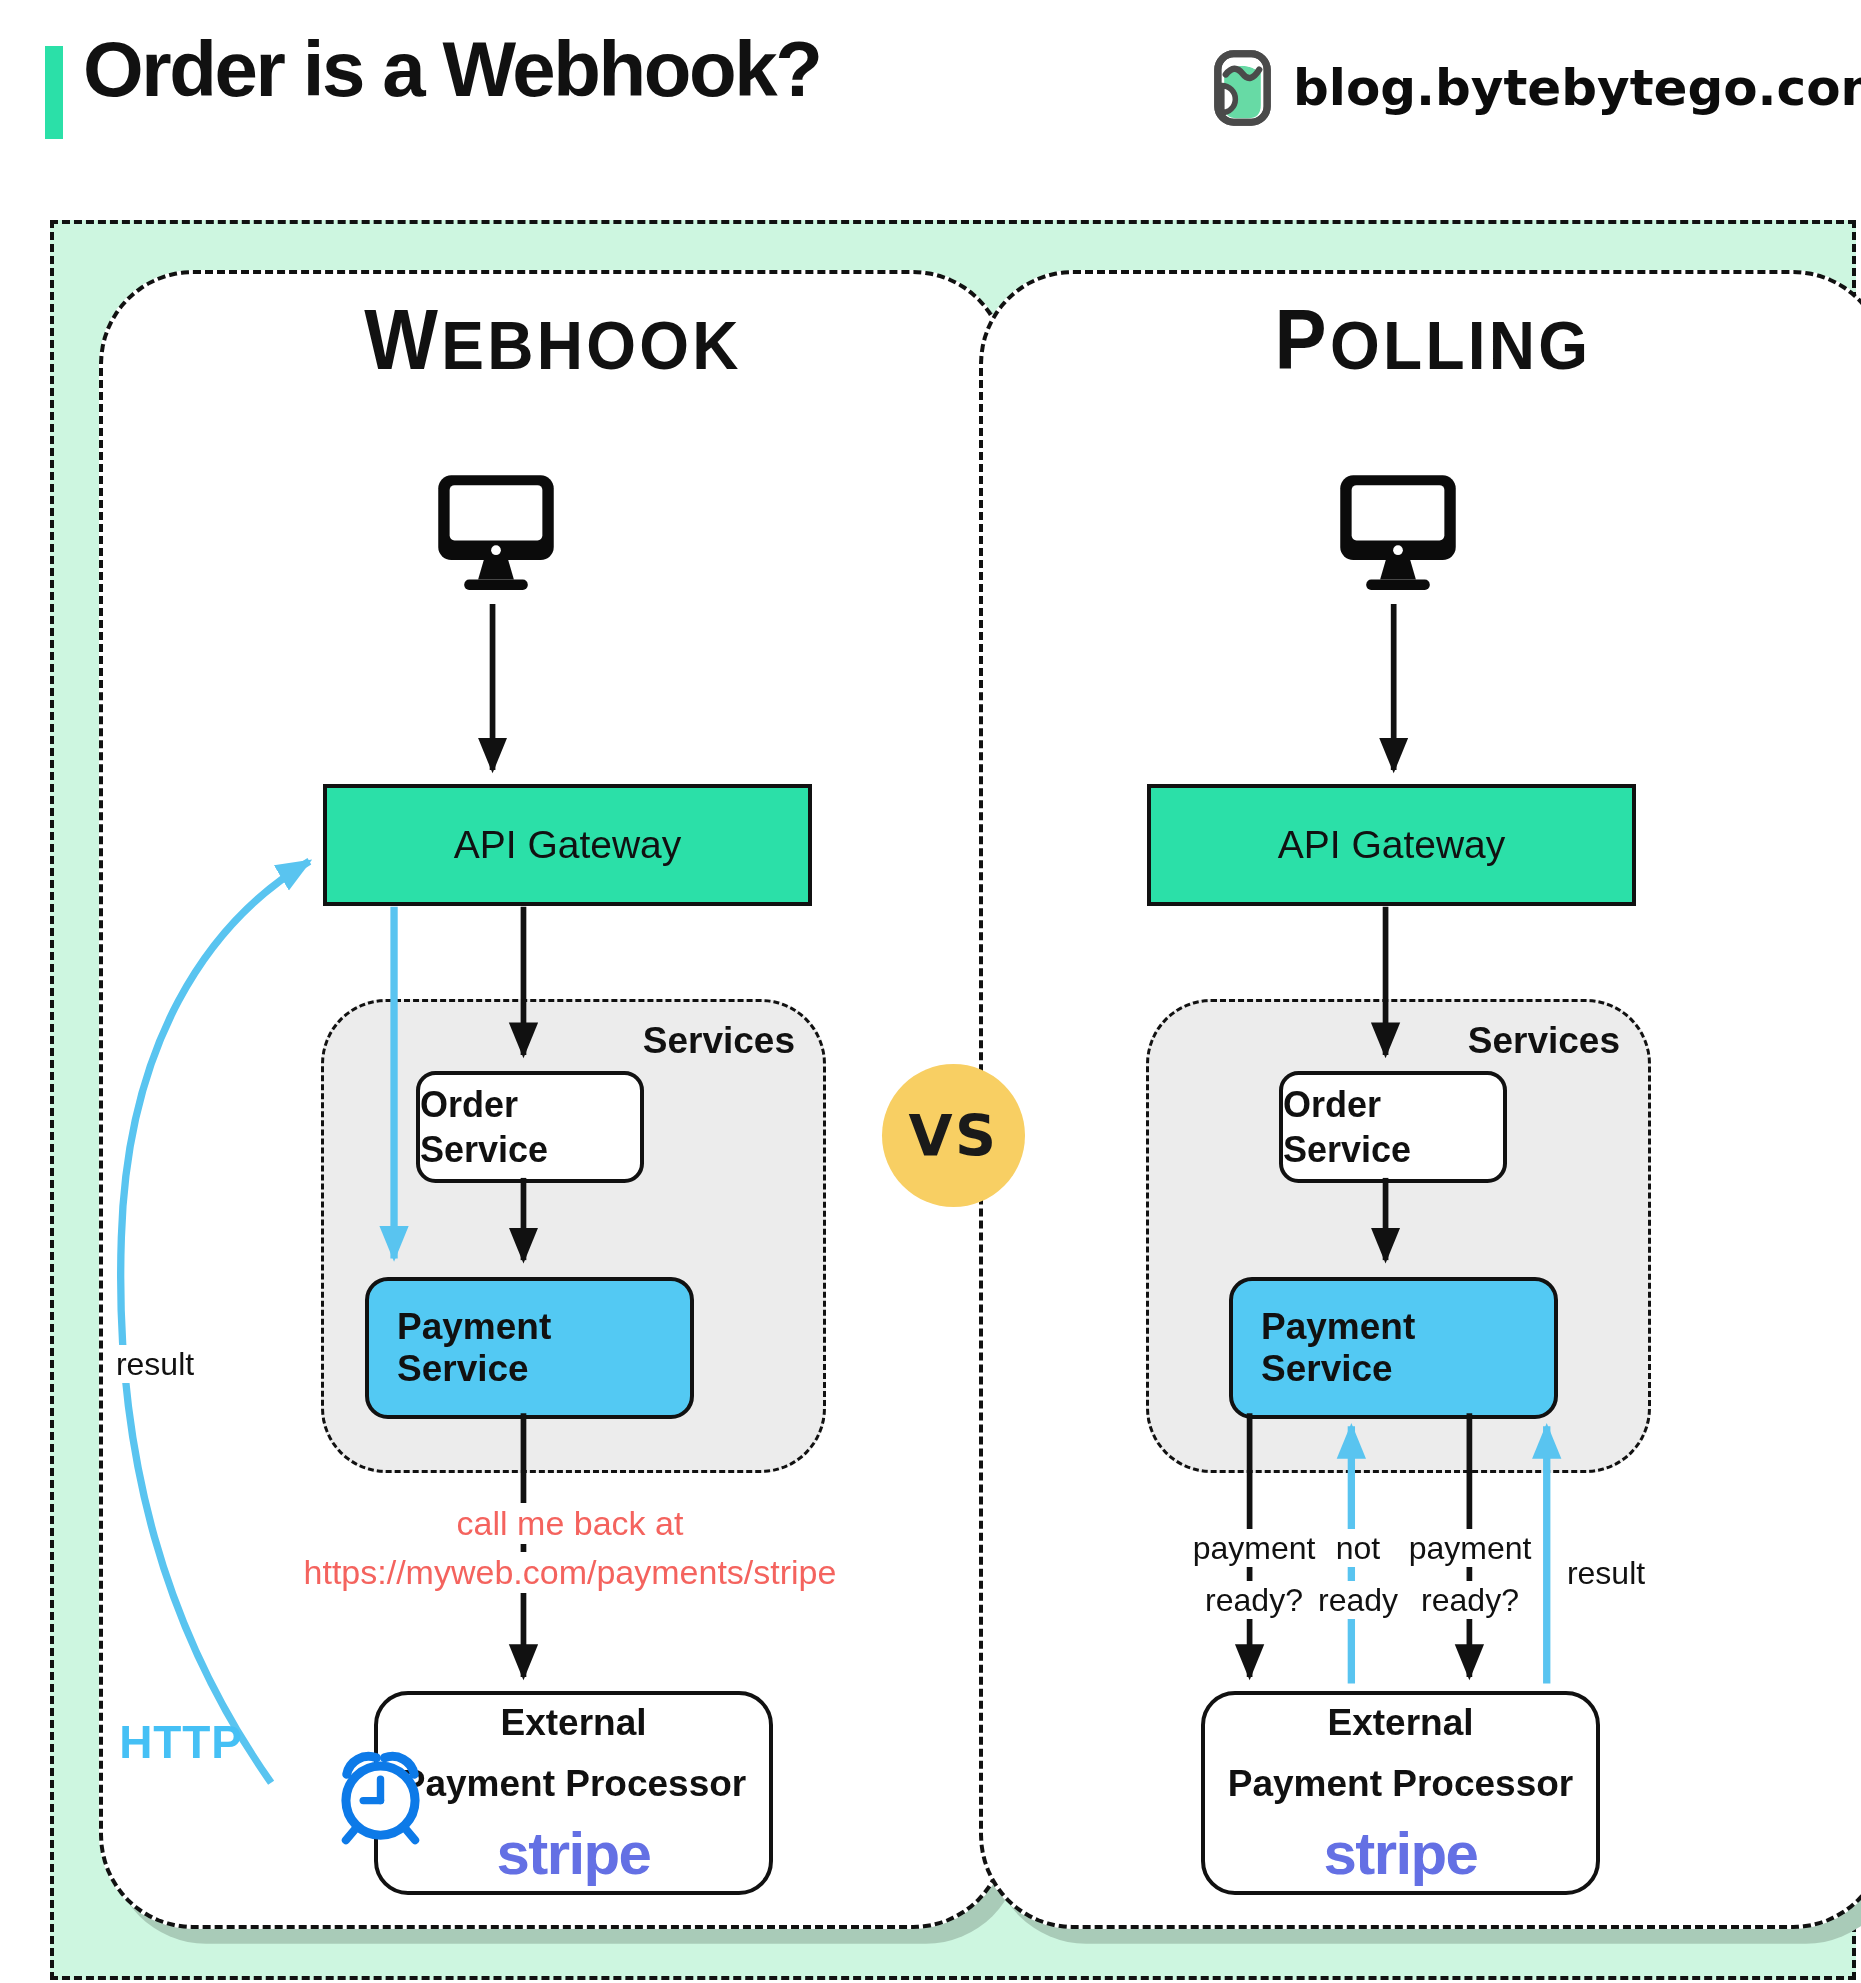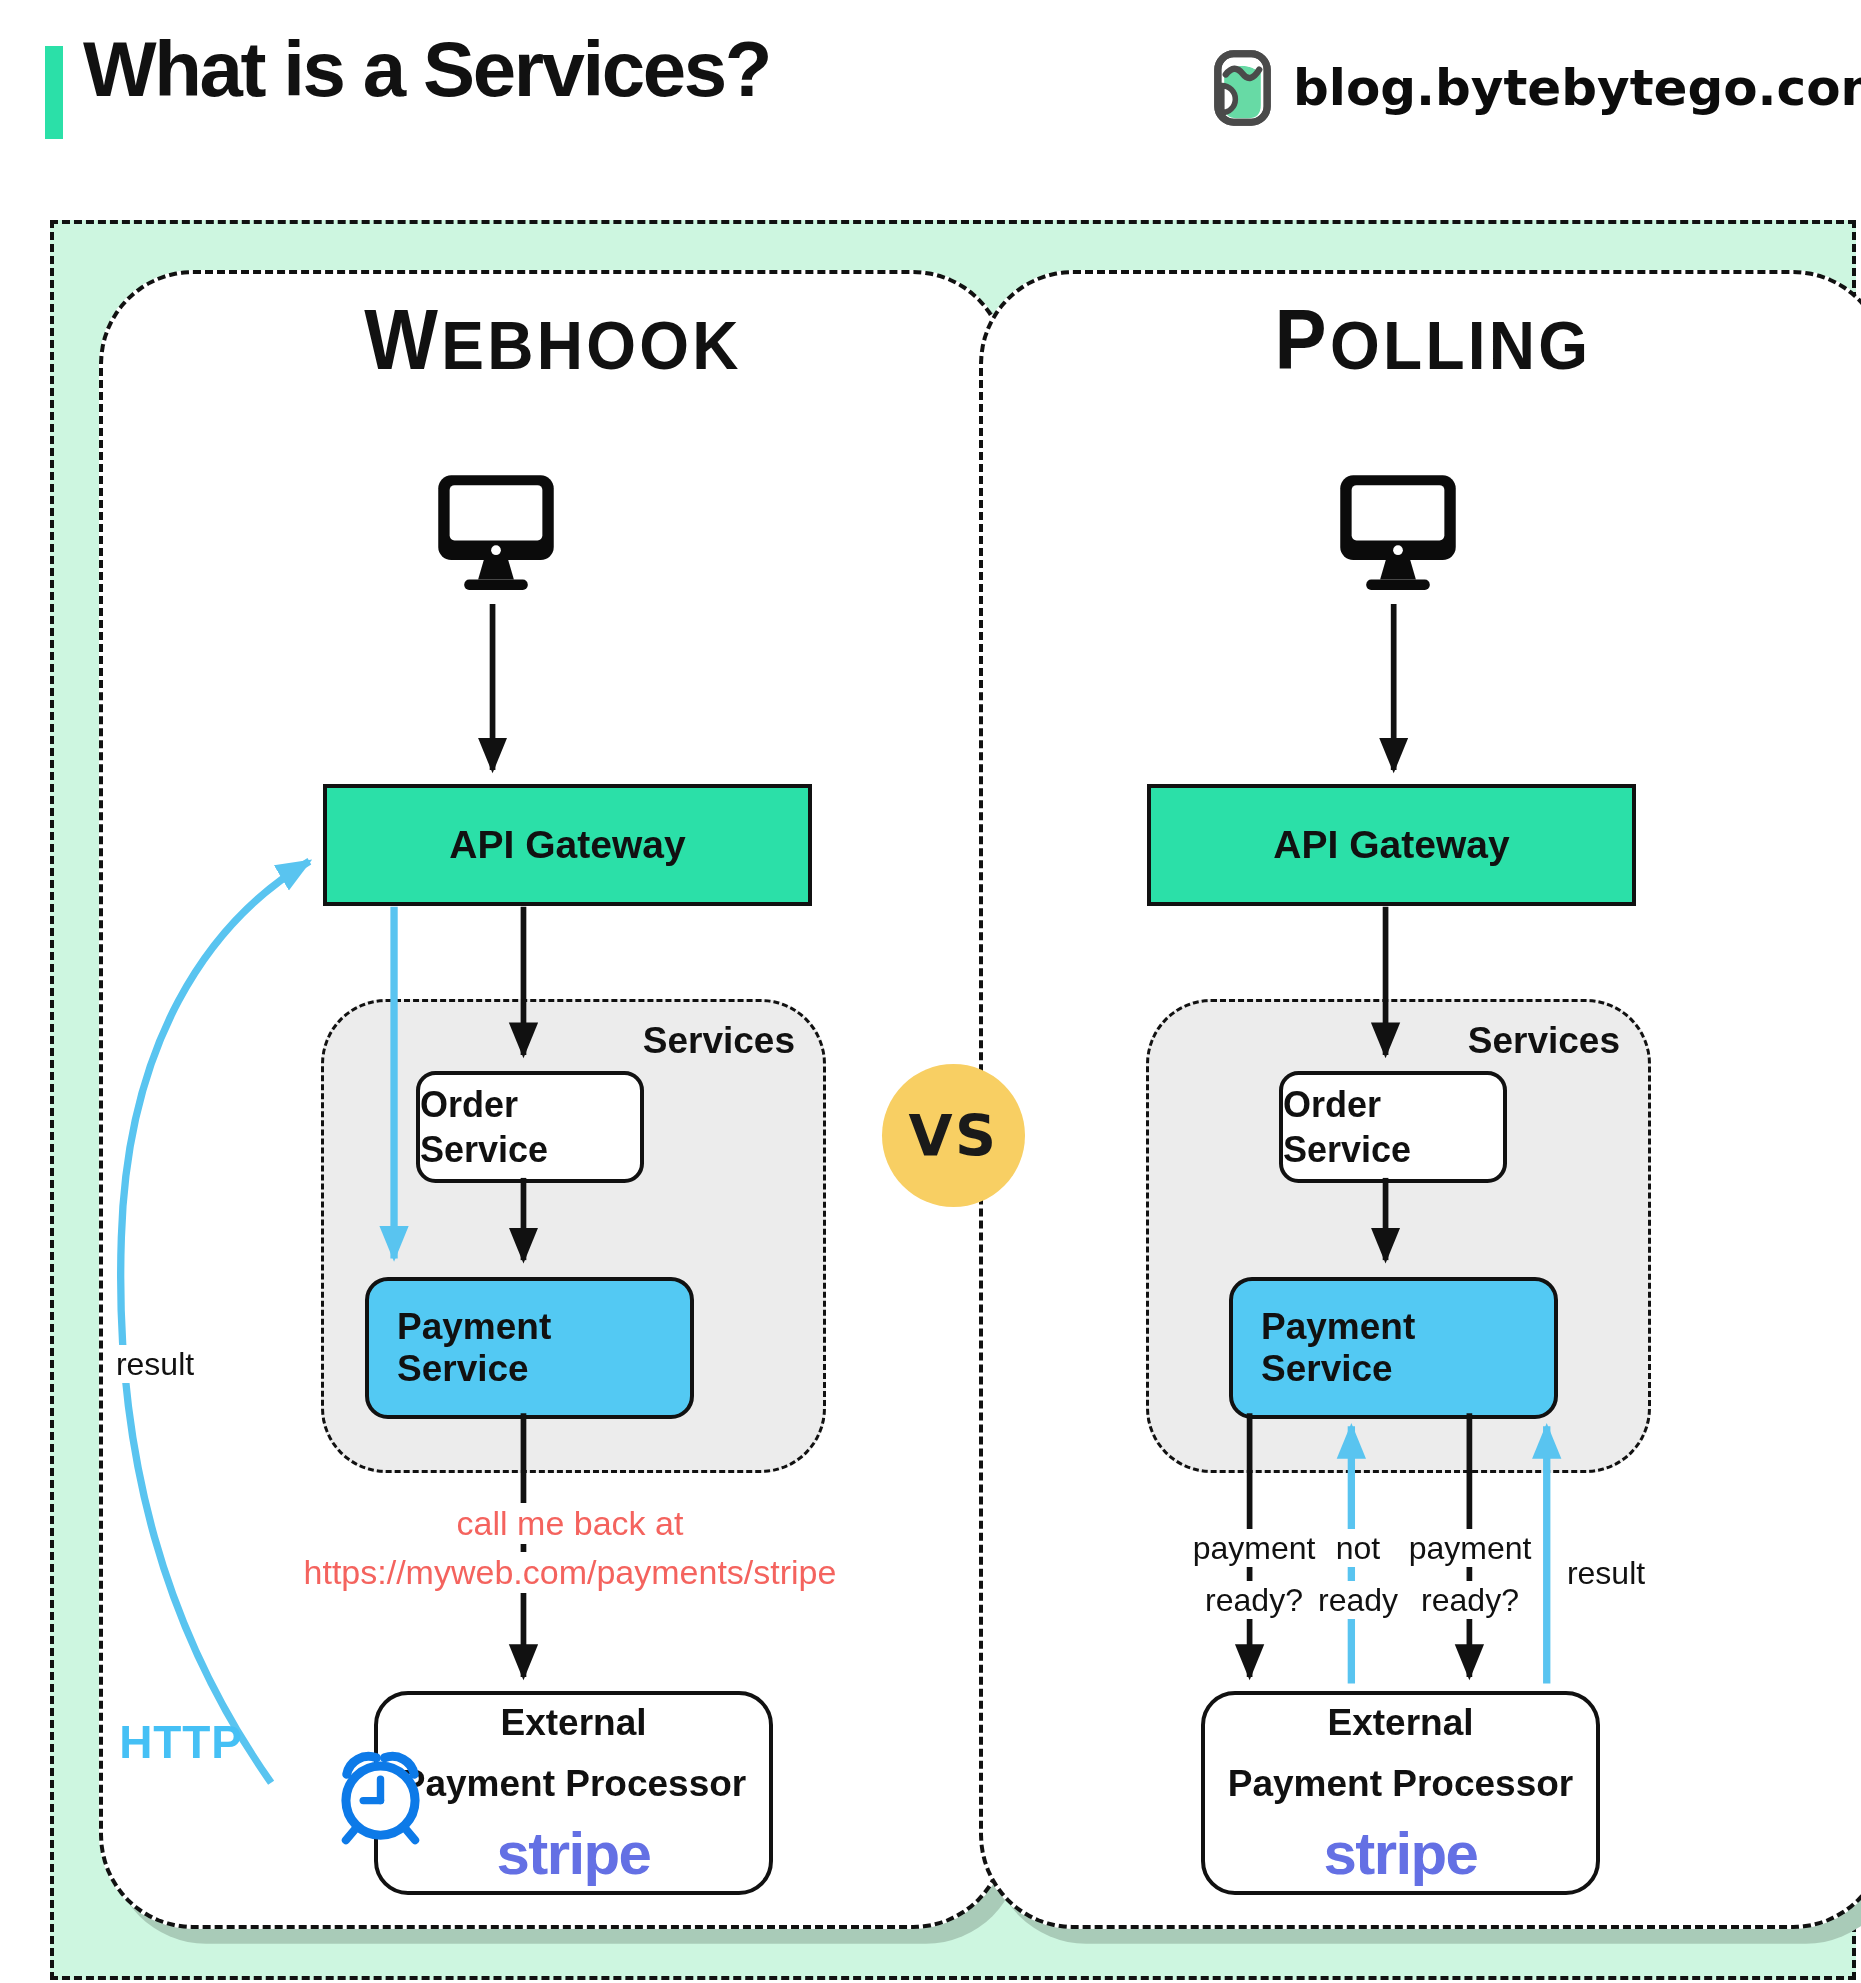--- a/index.html
+++ b/index.html
@@ -28,21 +28,21 @@
                transform:scaleY(1.08);}
   .panel-title::first-letter{font-size:1.22em;}
 
   
   .monitor{position:absolute;width:122px;height:132px;}
   .panel-webhook .monitor{left:332px;top:198px;}
   .panel-polling .monitor{left:354px;top:198px;}
 
   .api-box{position:absolute;top:510px;width:489px;height:122px;background:#2be0a8;
            border:4.1px solid #111;box-sizing:border-box;display:flex;align-items:center;
-           justify-content:center;font-size:39px;font-weight:bold;}
+           justify-content:center;font-size:39px;font-weight:normal;}
   .panel-webhook .api-box{left:220px;}
   .panel-polling .api-box{left:164px;}
 
   .services-box{position:absolute;top:725px;width:505px;height:474px;background:#ececec;
                 border:3.3px dashed #111;border-radius:65px;box-sizing:border-box;}
   .panel-webhook .services-box{left:218px;}
   .panel-polling .services-box{left:163px;}
   .services-label{position:absolute;top:18px;right:28px;font-size:37px;font-weight:bold;}
 
   .order-box{position:absolute;top:69px;width:228px;height:112px;background:#ffffff;
@@ -83,21 +83,21 @@
             background:#f8cf63;display:flex;align-items:center;justify-content:center;
             font-family:"DejaVu Sans",sans-serif;font-size:57px;font-weight:bold;color:#1a1a1a;
             letter-spacing:2.4px;}
 </style>
 </head>
 <body>
 
 <div class="page">
 
   <div class="accent-bar"></div>
-  <h1 class="page-title">What is a Services?</h1>
+  <h1 class="page-title">Order is a Webhook?</h1>
   <div class="brand">
     <svg width="59" height="78" viewBox="0 0 74 98">
       <rect x="6" y="6" width="62" height="86" rx="20" fill="#ffffff" stroke="#4a4a4a" stroke-width="9"></rect>
       <path d="M14 30 Q37 12 60 30 L60 70 Q60 87 44 87 L30 87 Q14 87 14 70 Z" fill="#67daa5"></path>
       <path d="M14 30 Q37 12 60 30 L60 16 Q37 8 14 16 Z" fill="#ffffff"></path>
       <path d="M16 32 Q27 18 37 31 Q47 44 58 26" stroke="#4a4a4a" stroke-width="8" fill="none" stroke-linecap="round"></path>
       <path d="M11 46 a17 17 0 0 1 0 34 Z" fill="#ffffff" stroke="#4a4a4a" stroke-width="7"></path>
       <rect x="6" y="6" width="62" height="86" rx="20" fill="none" stroke="#4a4a4a" stroke-width="9"></rect>
     </svg>
     <span class="brand-site">blog.bytebytego.com</span>

